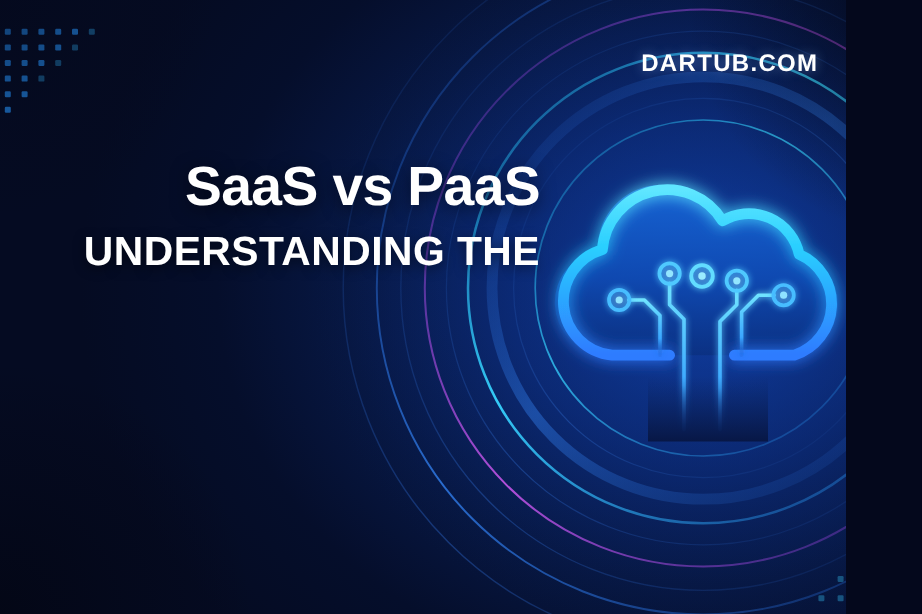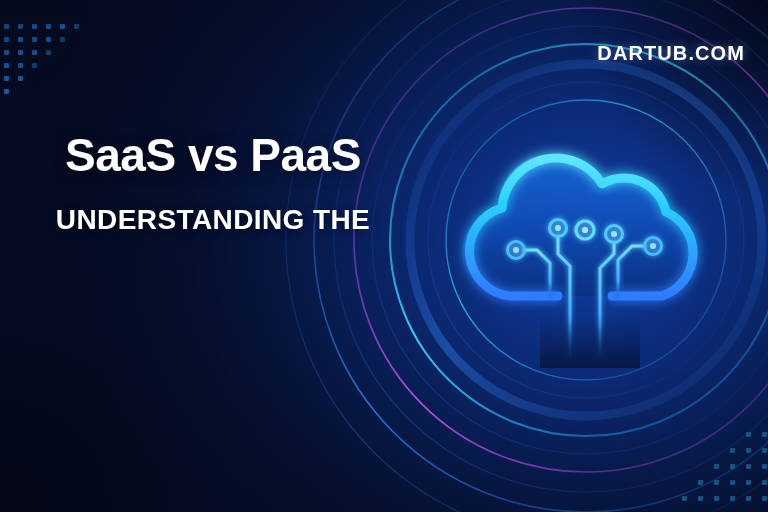--- a/index.html
+++ b/index.html
@@ -4,21 +4,21 @@
 <style>
   * { margin:0; padding:0; box-sizing:border-box; }
   html, body {
     width:768px; height:512px;
     background:#04081c;
     font-family:"Liberation Sans", sans-serif;
     overflow:hidden;
   }
   #banner {
     position:relative;
-    width:768px; height:512px;
+    width:705px; height:512px;
     overflow:hidden;
     background:
       radial-gradient(ellipse 520px 430px at 586px 238px, #0b2f86 0%, #0a2468 32%, #071742 58%, #050e2b 78%, #050b22 100%),
       linear-gradient(120deg, #060c24 0%, #070e28 40%, #081433 70%, #0a1a40 100%);
   }
   
   .vignette {
     position:absolute; inset:0; pointer-events:none;
     background:
       radial-gradient(circle 300px at 0px 512px, rgba(3,6,20,.85), transparent 70%),
@@ -29,35 +29,35 @@
   .rings { position:absolute; left:0; top:0; width:768px; height:512px; }
   
   .dots { position:absolute; }
   .dot {
     position:absolute; width:5px; height:5px; border-radius:1px;
     background:#1d72c6;
   }
   .dot.dim { background:#17537f; }
   
   .text-block {
-    position:absolute; left:8px; top:131px; width:410px;
-    text-align:center;
+    position:absolute; left:40px; top:131px; width:410px;
+    text-align:right;
   }
   .title {
     color:#ffffff;
     font-size:46px;
     font-weight:bold;
     line-height:1.08;
     letter-spacing:-0.5px;
     text-shadow:0 2px 14px rgba(0,0,0,.55);
   }
   .subtitle {
-    margin-top:22px;
+    margin-top:9px;
     color:#ffffff;
-    font-size:28px;
+    font-size:34px;
     font-weight:bold;
     line-height:1.22;
     letter-spacing:.4px;
     text-shadow:0 2px 10px rgba(0,0,0,.5);
   }
   
   .brand {
     position:absolute; right:23px; top:42px;
     color:#ffffff;
     font-size:20px;

